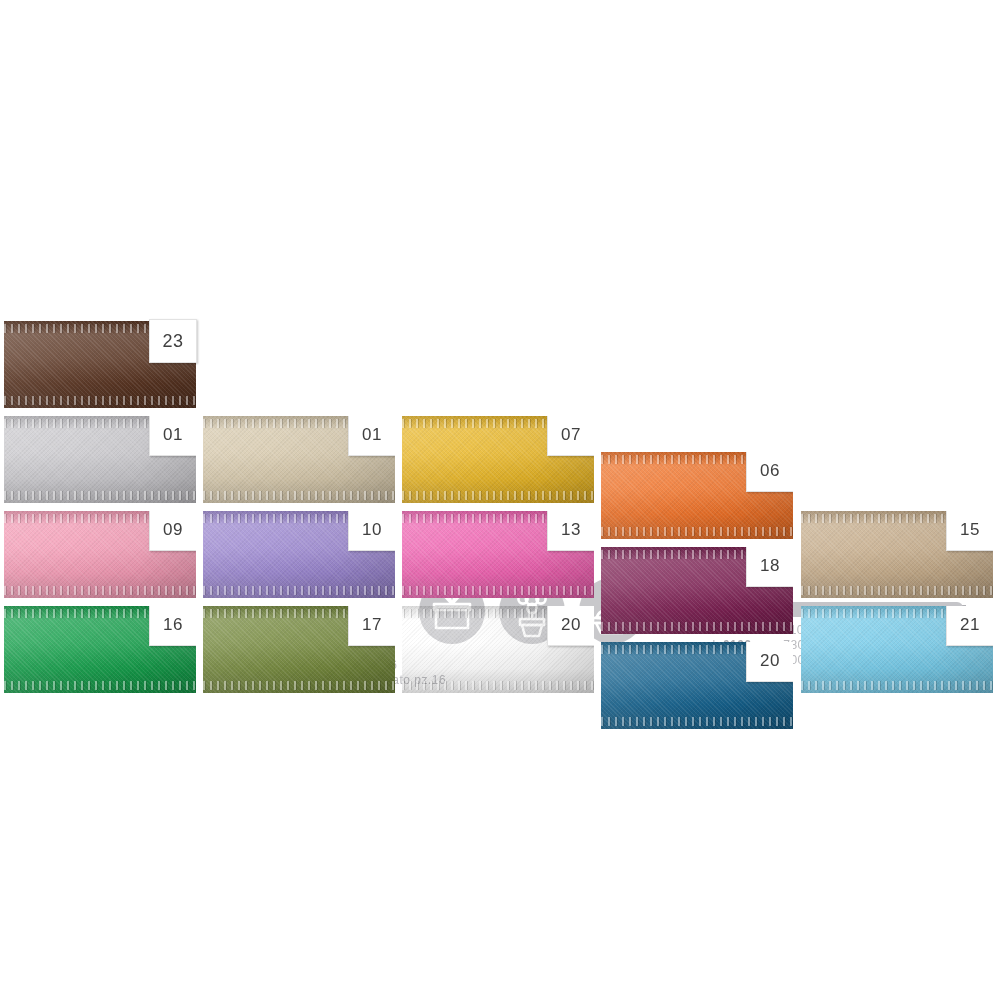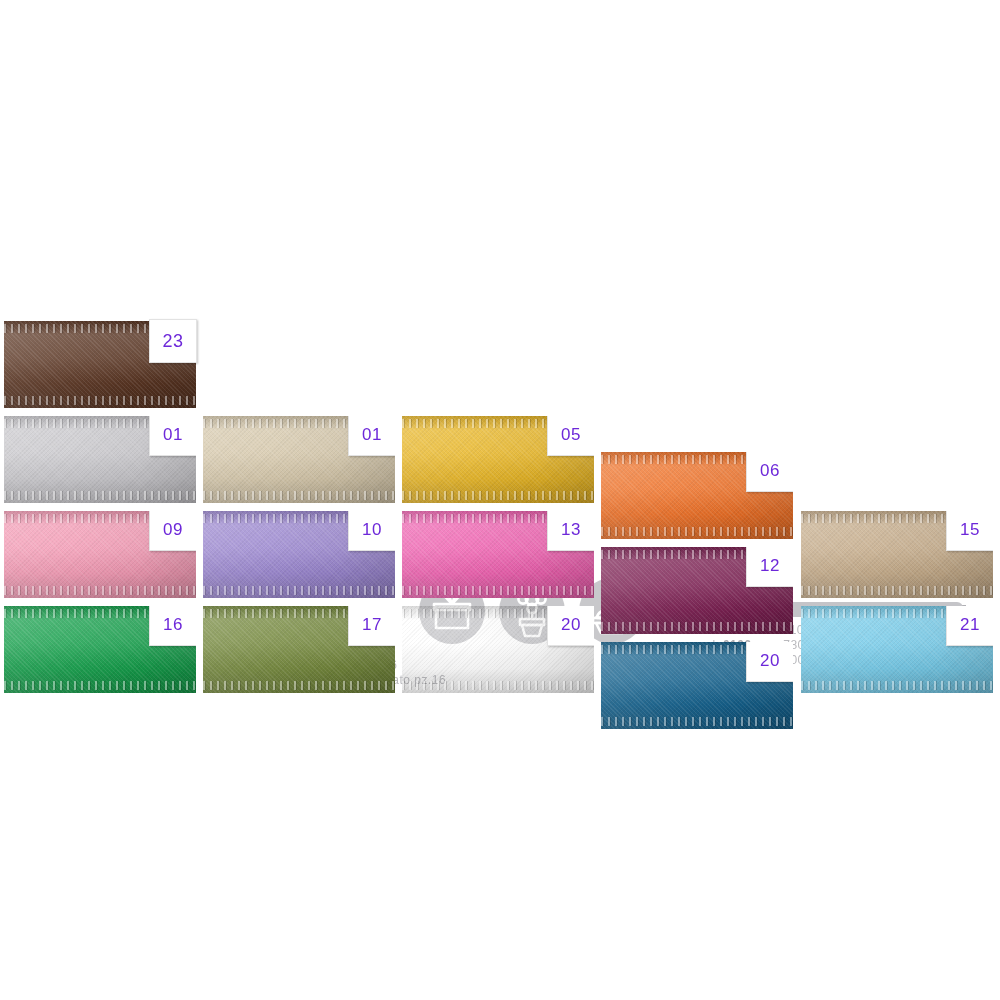--- a/index.html
+++ b/index.html
@@ -206,21 +206,21 @@
     min-width: 36px;
     height: 40px;
     background: #ffffff;
     border: 1px solid #e2e2e2;
     box-shadow: 1px 1px 2px rgba(0,0,0,0.22);
     display: flex;
     align-items: center;
     justify-content: center;
     font-size: 17px;
     letter-spacing: 0.6px;
-    color: #6d28d9;
+    color: #404040;
     padding: 0 5px;
     z-index: 5;
   }
   .badge.big {
     height: 42px;
     font-size: 18px;
   }
 </style>
 </head>
 <body>
@@ -361,21 +361,21 @@
         </div>
         <div class="swatch c2">
           <div class="ribbon">
             <div class="ribbon-base" style="background: rgb(232, 182, 38);"></div>
             <div class="ribbon-weave"></div>
             <div class="ribbon-sheen"></div>
             <div class="ribbon-sheen2"></div>
             <div class="stitch top"></div>
             <div class="stitch bottom"></div>
           </div>
-          <div class="badge">05</div>
+          <div class="badge">07</div>
         </div>
         <div class="swatch c3">
           <div class="ribbon">
             <div class="ribbon-base" style="background: rgb(239, 113, 39);"></div>
             <div class="ribbon-weave"></div>
             <div class="ribbon-sheen"></div>
             <div class="ribbon-sheen2"></div>
             <div class="stitch top"></div>
             <div class="stitch bottom"></div>
           </div>
@@ -418,21 +418,21 @@
         </div>
         <div class="swatch c3">
           <div class="ribbon">
             <div class="ribbon-base" style="background: rgb(125, 33, 83);"></div>
             <div class="ribbon-weave"></div>
             <div class="ribbon-sheen"></div>
             <div class="ribbon-sheen2"></div>
             <div class="stitch top"></div>
             <div class="stitch bottom"></div>
           </div>
-          <div class="badge">12</div>
+          <div class="badge">18</div>
         </div>
         <div class="swatch c4">
           <div class="ribbon">
             <div class="ribbon-base" style="background: rgb(197, 171, 137);"></div>
             <div class="ribbon-weave"></div>
             <div class="ribbon-sheen"></div>
             <div class="ribbon-sheen2"></div>
             <div class="stitch top"></div>
             <div class="stitch bottom"></div>
           </div>

